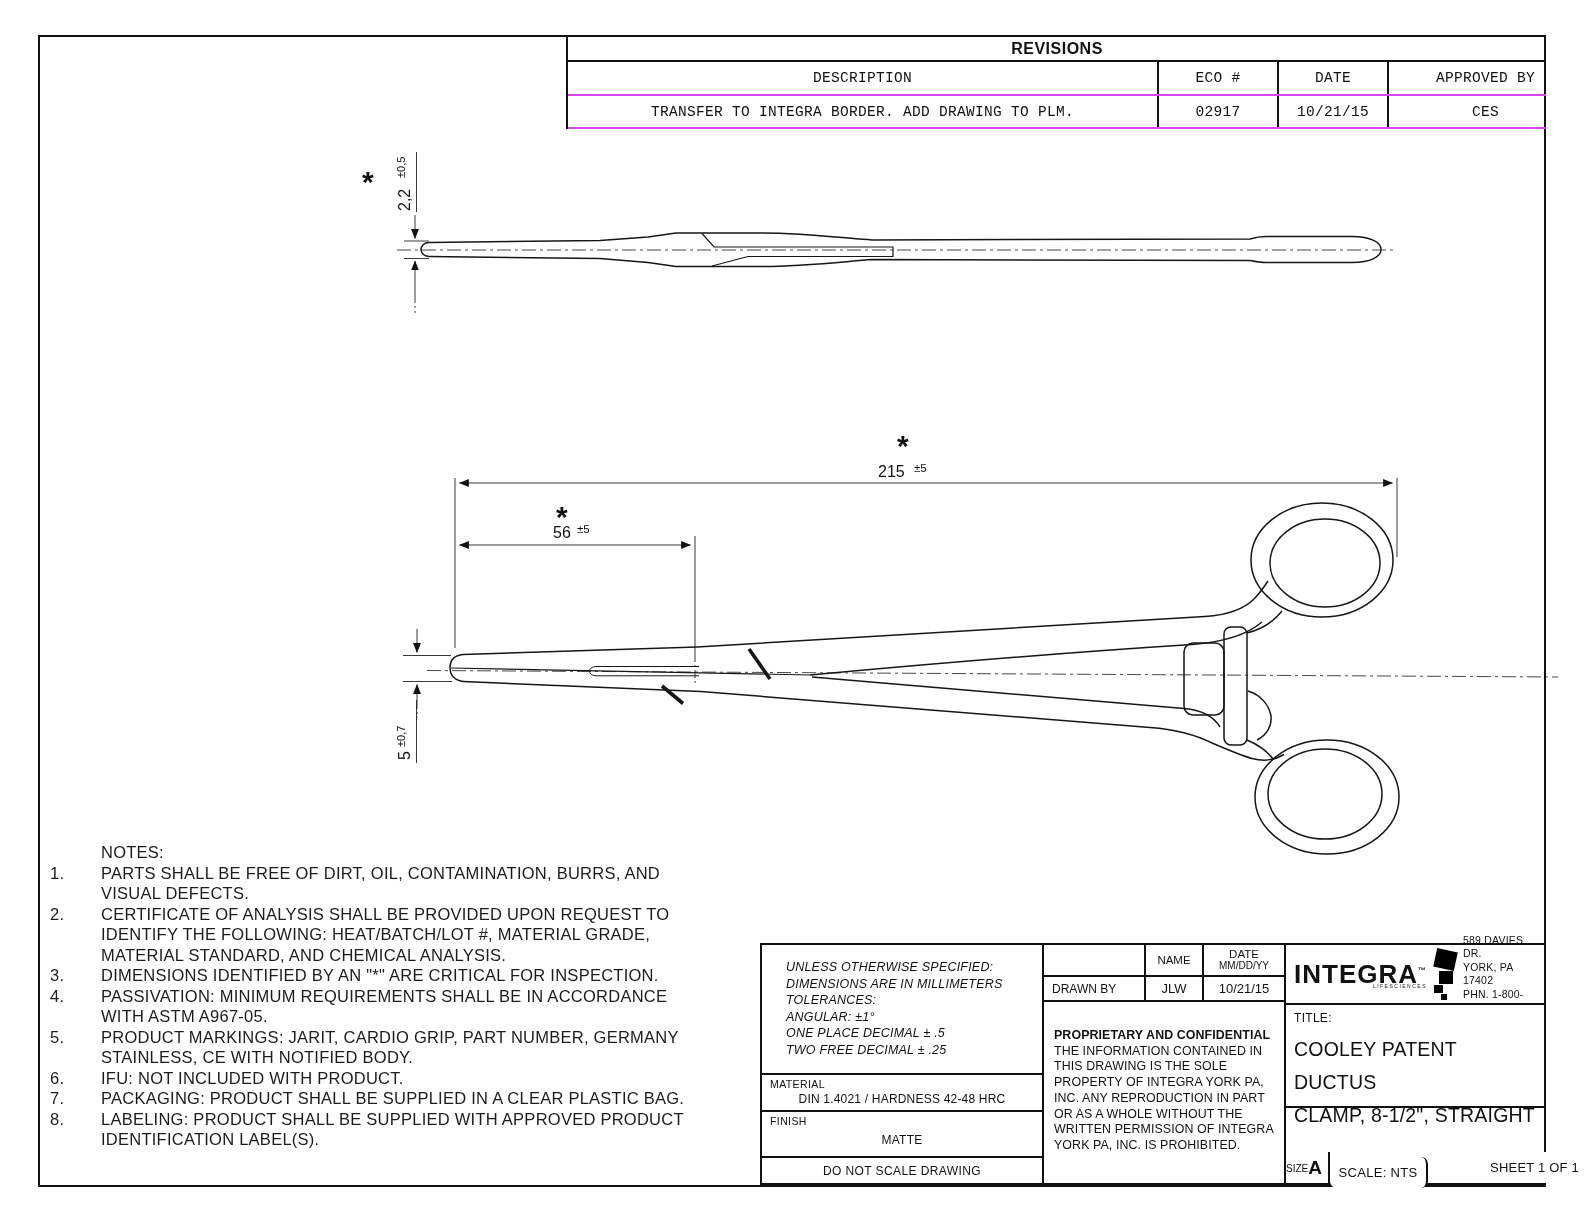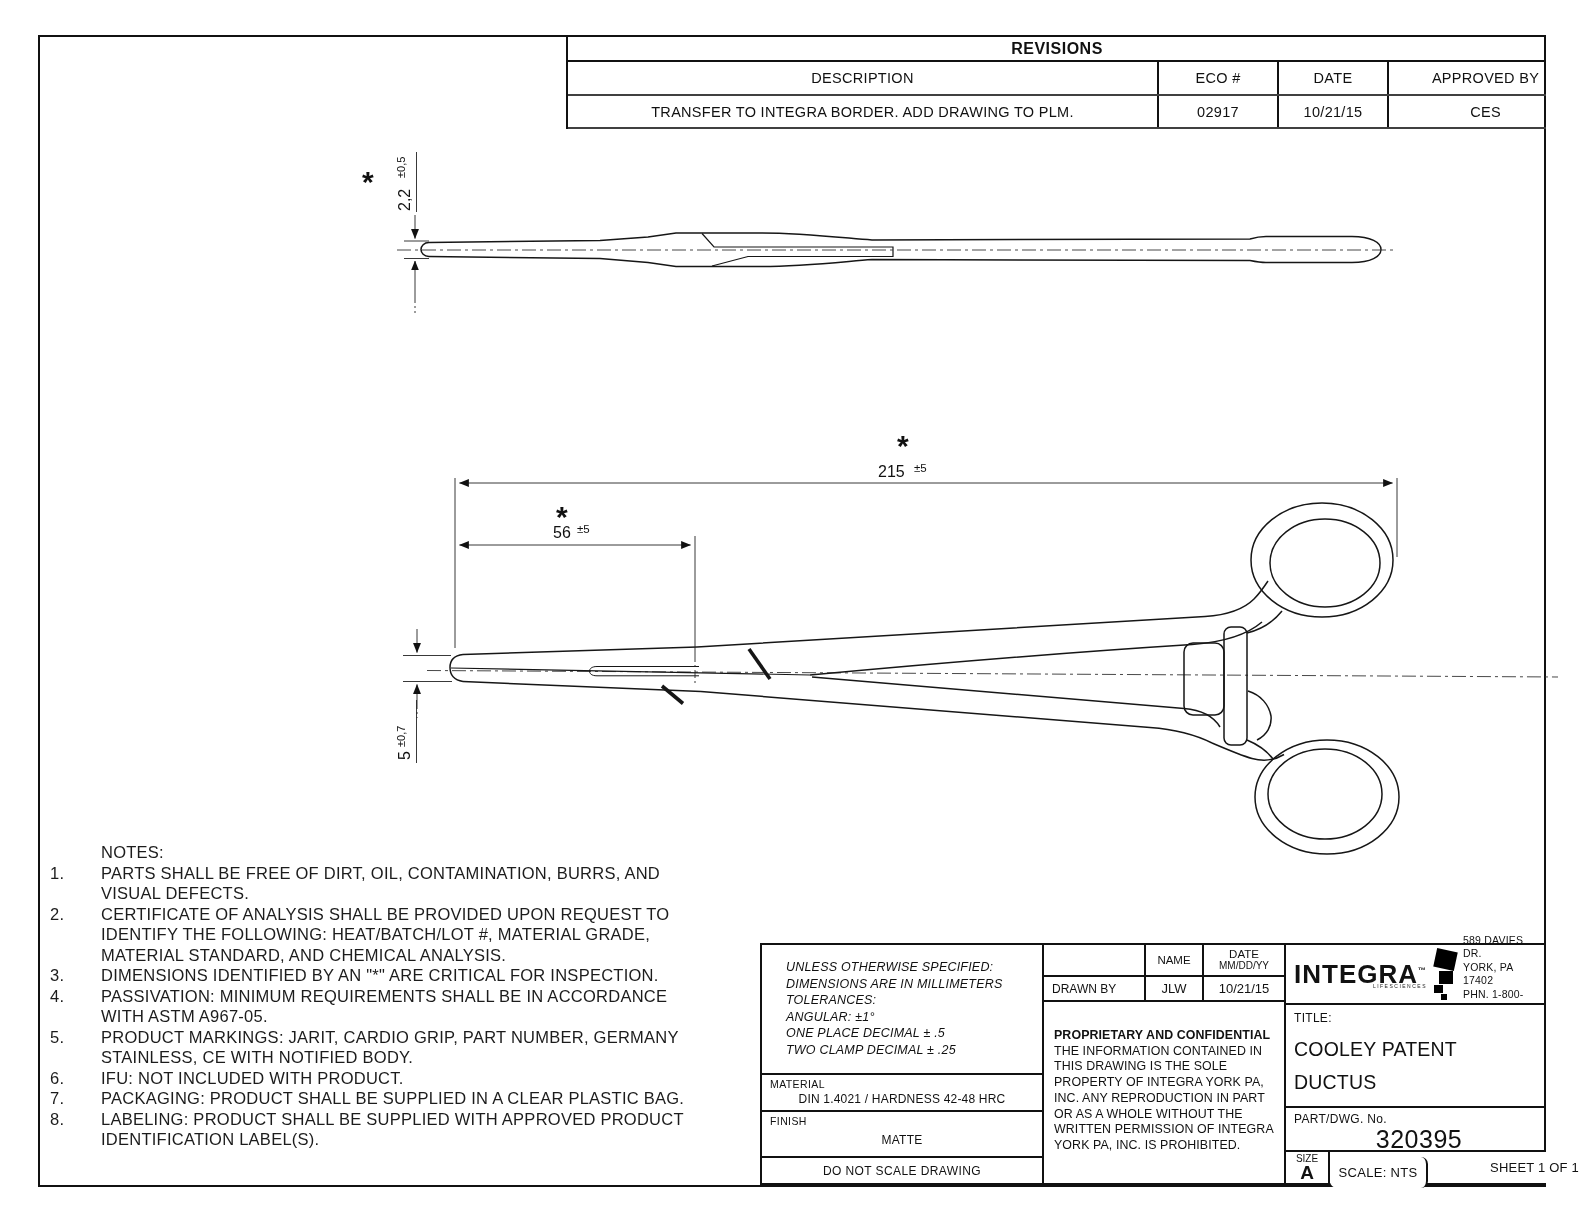--- a/index.html
+++ b/index.html
@@ -5,21 +5,21 @@
   html,body{margin:0;padding:0;background:#fff;}
   .page{position:relative;width:1584px;height:1224px;background:#fff;overflow:hidden;
         font-family:"Liberation Sans", sans-serif;color:#111;}
   .page-border{position:absolute;left:38px;top:35px;width:1508px;height:1152px;
         border:2px solid #111;box-sizing:border-box;}
   
   .rev-table{position:absolute;left:566px;top:37px;width:980px;box-sizing:border-box;
         border-left:2px solid #111;}
   .rev-title{height:23px;line-height:23px;text-align:center;font-weight:bold;font-size:16px;
         letter-spacing:.5px;border-bottom:2px solid #111;}
-  .rev-row{display:flex;border-bottom:2px solid #404040;}
+  .rev-row{display:flex;border-bottom:2px solid #d946ef;font-family:Liberation Mono, monospace;}
   .rev-cell{box-sizing:border-box;border-right:2px solid #111;display:flex;align-items:center;
         justify-content:center;font-size:14.5px;letter-spacing:.3px;}
   .rev-cell:last-child{border-right:none;}
   .rc-desc{width:591px;} .rc-eco{width:120px;} .rc-date{width:110px;} .rc-appr{flex:1;padding-left:36px;}
   .rev-head .rev-cell{height:32px;} .rev-data .rev-cell{height:31px;}
   
   .notes{position:absolute;left:50px;top:842px;width:660px;font-size:16.5px;
         letter-spacing:.25px;line-height:20.5px;color:#1c1c1c;}
   .note-line{display:flex;gap:24px;}
   .note-num{width:27px;flex:0 0 27px;}
@@ -53,21 +53,21 @@
   .sq1{left:6px;top:4px;width:21px;height:19px;transform:rotate(12deg);}
   .sq2{left:10px;top:25px;width:14px;height:13px;}
   .sq3{left:5px;top:39px;width:9px;height:8px;}
   .sq4{left:12px;top:48px;width:6px;height:6px;}
   .addr{font-size:10.5px;line-height:13.5px;letter-spacing:.2px;}
   .title-cell{left:524px;top:60px;width:258px;height:103px;padding:6px 0 0 8px;}
   .title-label{font-size:12px;letter-spacing:.3px;}
   .title-lines{margin-top:8px;font-size:19.5px;line-height:33px;letter-spacing:.2px;}
   .part-cell{left:524px;top:163px;width:258px;height:44px;padding:4px 0 0 8px;}
   .part-num{text-align:center;font-size:25px;letter-spacing:.5px;margin-top:-1px;}
-  .size-cell{left:524px;top:207px;width:44px;height:31px;display:flex;flex-direction:column;align-items:center;}
+  .size-cell{left:524px;top:207px;width:44px;height:31px;display:flex;flex-direction:row;align-items:center;}
   .size-lab{font-size:10px;margin-top:1px;}
   .size-val{font-size:19px;font-weight:bold;line-height:17px;}
   .scale-cell{left:568px;top:212px;width:98px;height:31px;display:flex;align-items:center;justify-content:center;font-size:13px;letter-spacing:.3px;border-radius:7px;}
   .sheet-cell{left:683px;top:207px;width:99px;height:31px;display:flex;align-items:center;justify-content:center;font-size:13px;letter-spacing:.2px;margin-left:40px;}
   svg text{font-family:"Liberation Sans", sans-serif;fill:#111;}
 </style>
 </head>
 <body>
 
 <div class="page">
@@ -240,21 +240,21 @@
     </div>
 
   <div class="tb">
 
     <div class="cell tol bb br">
         <div>UNLESS OTHERWISE SPECIFIED:</div>
         <div>DIMENSIONS ARE IN MILLIMETERS</div>
         <div>TOLERANCES:</div>
         <div>ANGULAR: ±1°</div>
         <div>ONE PLACE DECIMAL ± .5</div>
-        <div>TWO CLAMP DECIMAL ± .25</div>
+        <div>TWO FREE DECIMAL ± .25</div>
       </div>
 
     <div class="cell mat bb br">
       <div class="lab">MATERIAL</div>
       <div class="val">DIN 1.4021 / HARDNESS 42-48 HRC</div>
     </div>
 
     <div class="cell fin bb br">
       <div class="lab">FINISH</div>
       <div class="val" style="margin-top:6px;">MATTE</div>
@@ -304,24 +304,20 @@
     </div>
 
     <div class="cell title-cell bb">
       <div class="title-label">TITLE:</div>
       <div class="title-lines">
           <div>COOLEY PATENT DUCTUS</div>
           <div>CLAMP, 8-1/2", STRAIGHT</div>
         </div>
     </div>
 
-    <div class="cell part-cell bb">
-      <div class="title-label">PART/DWG. No.</div>
-      <div class="part-num">320395</div>
-    </div>
 
     <div class="cell size-cell br">
       <div class="size-lab">SIZE</div>
       <div class="size-val">A</div>
     </div>
     <div class="cell scale-cell br">SCALE: NTS</div>
     <div class="cell sheet-cell">SHEET 1 OF 1</div>
   </div>
 </div>
 

